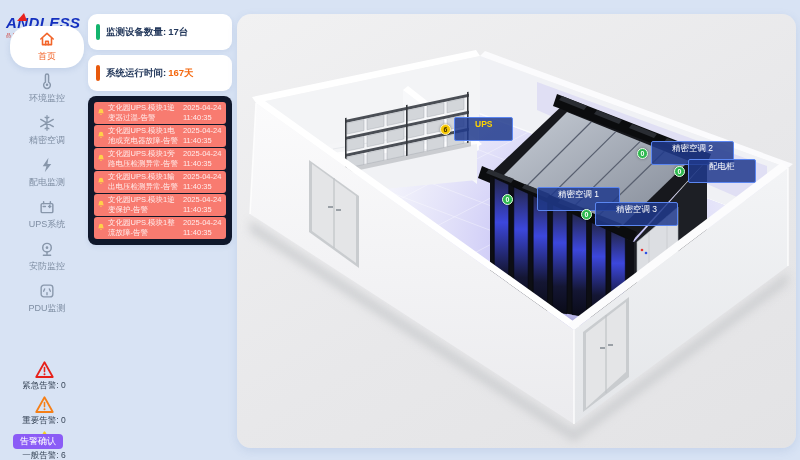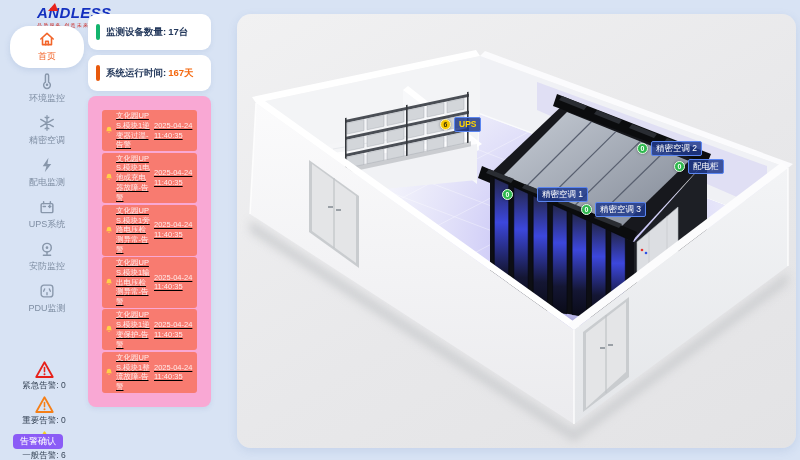--- a/index.html
+++ b/index.html
@@ -1,66 +1,66 @@
 <!DOCTYPE html>
 <html><head>
 <meta charset="utf-8">
 <style>
   * { margin:0; padding:0; box-sizing:border-box; }
   html,body { width:800px; height:460px; overflow:hidden; }
   body { background:#d8e3f4; font-family:"Liberation Sans","DejaVu Sans",sans-serif; position:relative; }
 
   
   .sidebar { position:absolute; left:0; top:0; width:88px; height:460px; }
-  .brand { position:relative; padding:5px 0 0 6px; width:80px;margin-left:31px; }
+  .brand { position:relative; padding:15px 0 0 6px; width:80px; }
   .brand-logo { position:relative; font-size:15px; font-weight:800; font-style:italic; color:#1430bf; letter-spacing:.4px; line-height:16px; }
   .brand-logo .tri { position:absolute; left:12px; top:-2px; width:0; height:0; border-left:5px solid transparent; border-right:5px solid transparent; border-bottom:8px solid #e8231d; transform:skewX(-14deg); }
   .brand-tagline { font-size:5px; color:#d03028; letter-spacing:1.2px; margin-top:1px; white-space:nowrap; }
 
   .nav { position:absolute; top:26px; left:0; width:88px; }
   .nav-item { position:relative; width:74px; margin:0 0 0 10px; padding:4px 0 5px 0; text-align:center; color:#8493a8; cursor:pointer; }
   .nav-item .nav-icon { display:block; width:18px; height:18px; margin:0 auto; color:#8897ab; }
   .nav-item .nav-label { display:block; font-size:9px; margin-top:2px; color:#7f8ea3; }
   .nav-item.active { background:#ffffff; border-radius:19px; box-shadow:0 2px 6px rgba(90,120,180,.18); }
   .nav-item.active .nav-icon { color:#f2652a; }
   .nav-item.active .nav-label { color:#f2652a; }
 
   .alarm-summary { position:absolute; left:0; top:360px; width:88px; text-align:center; }
   .sum-item { margin-bottom:3px; }
   .sum-item svg { display:block; margin:0 auto; }
   .sum-label { font-size:8.5px; color:#394759; margin-top:1px; }
   .confirm-btn { position:absolute; left:13px; top:74px; width:50px; height:15px; background:#8b5cf6; color:#fff; font-size:9px; border:none; border-radius:4px; cursor:pointer; line-height:15px; text-align:center; }
 
   
-  .middle { position:absolute; left:88px; top:14px; width:123px; }
+  .middle { position:absolute; left:88px; top:14px; width:144px; }
   .stat-card { background:#fff; border-radius:9px; height:36px; margin-bottom:5px; display:flex; align-items:center; padding:0 8px; box-shadow:0 2px 5px rgba(90,120,180,.12); }
   .stat-pill { width:4px; height:16px; border-radius:2px; margin-right:6px; flex:none; }
   .stat-text { font-size:9.5px; font-weight:700; color:#24395c; white-space:nowrap; }
   .stat-value { margin-left:2px; }
   .stat-card.runtime .stat-value { color:#f4680f; }
 
-  .alarm-card { background:#f9a8d4; border-radius:8px; padding:14px; box-shadow:0 2px 5px rgba(90,120,180,.12);text-decoration:underline; }
+  .alarm-card { background:#0f172a; border-radius:8px; padding:6px; box-shadow:0 2px 5px rgba(90,120,180,.12); }
   .alarm-row { display:flex; align-items:center; background:#f87b70; border-radius:3px; margin-bottom:1.5px; padding:1px 3px 1px 2px; min-height:21px; cursor:pointer; }
   .alarm-row:last-child { margin-bottom:0; }
   .alarm-bell { flex:none; width:10px; height:11px; margin-right:2px; }
   .alarm-text { flex:1; font-size:7.5px; line-height:1.3; color:#ffeceb; word-break:break-all; }
   .alarm-when { flex:none; width:40px; font-size:7.5px; line-height:1.3; color:#ffeceb; margin-left:2px; }
 
   
   .panel { position:absolute; left:237px; top:14px; width:559px; height:434px; border-radius:14px;
            background:linear-gradient(150deg,#f1f1f2 0%,#e8e8ea 55%,#e3e3e5 100%);
            box-shadow:0 3px 10px rgba(90,120,180,.15); overflow:hidden; }
   .scene-svg { position:absolute; left:0; top:0; }
 
   .scene-label { position:absolute; display:flex; align-items:center; gap:3px; cursor:pointer; }
   .scene-label .dot { width:11px; height:11px; border-radius:50%; background:#2eb84e; border:1px solid #e8ffe9;
                       color:#fff; font-size:7px; font-weight:700; line-height:10px; text-align:center; flex:none;
                       box-shadow:0 0 3px rgba(0,0,0,.35); }
   .scene-label .tag { background:rgba(32,58,140,.85); border:1px solid #5b86f0; color:#fff; font-size:8.5px;
-                      padding:0 4px; height:15px; line-height:13px; border-radius:2px; white-space:nowrap; }
+                      padding:0 20px; height:24px; line-height:13px; border-radius:2px; white-space:nowrap; }
   .scene-label.ups .dot { background:#f6c700; color:#403000; border-color:#fff3c0; }
   .scene-label.ups .tag { color:#ffd400; font-weight:700; }
 </style>
 </head>
 <body>
 
 <aside class="sidebar">
   <div class="brand">
     <div class="brand-logo"><span>ANDLESS</span><span class="tri"></span></div>
     <div class="brand-tagline">品质服务 创造未来</div>

